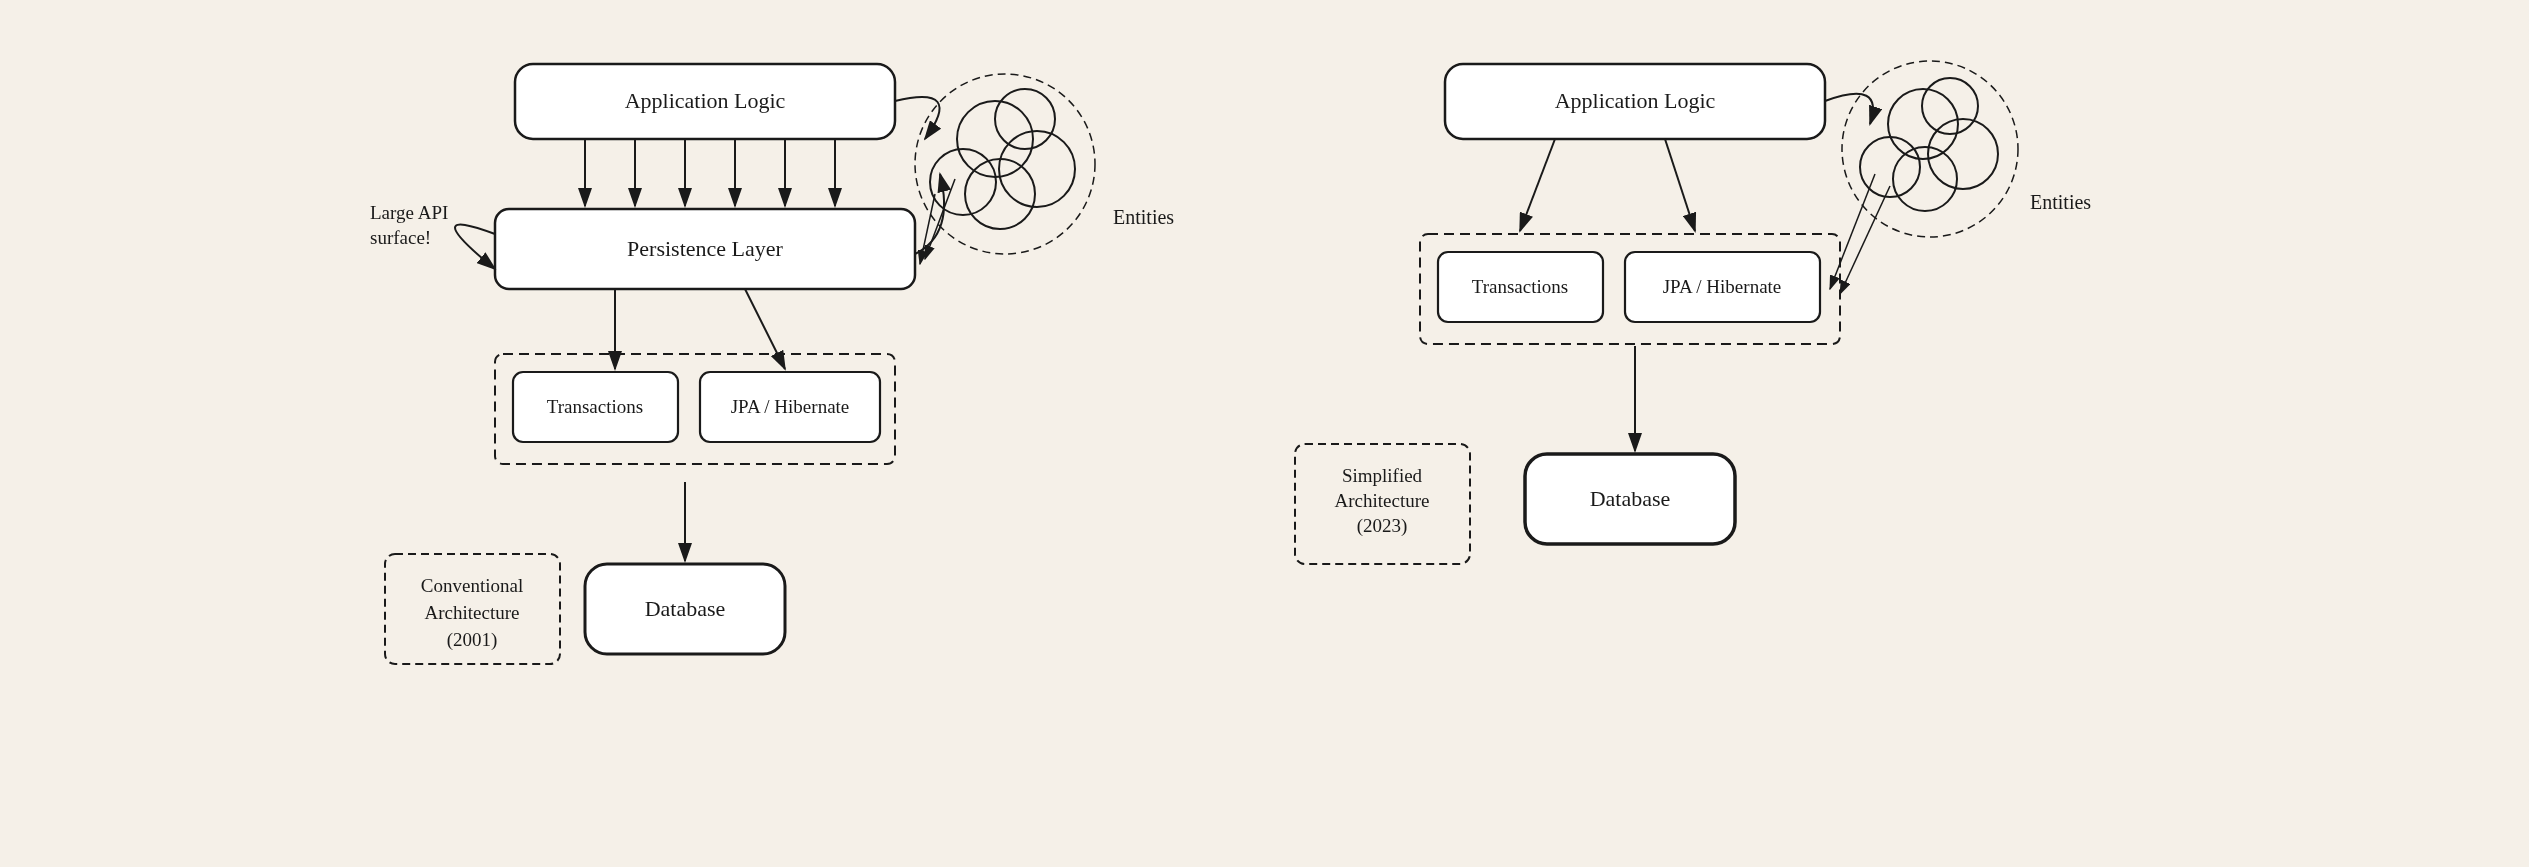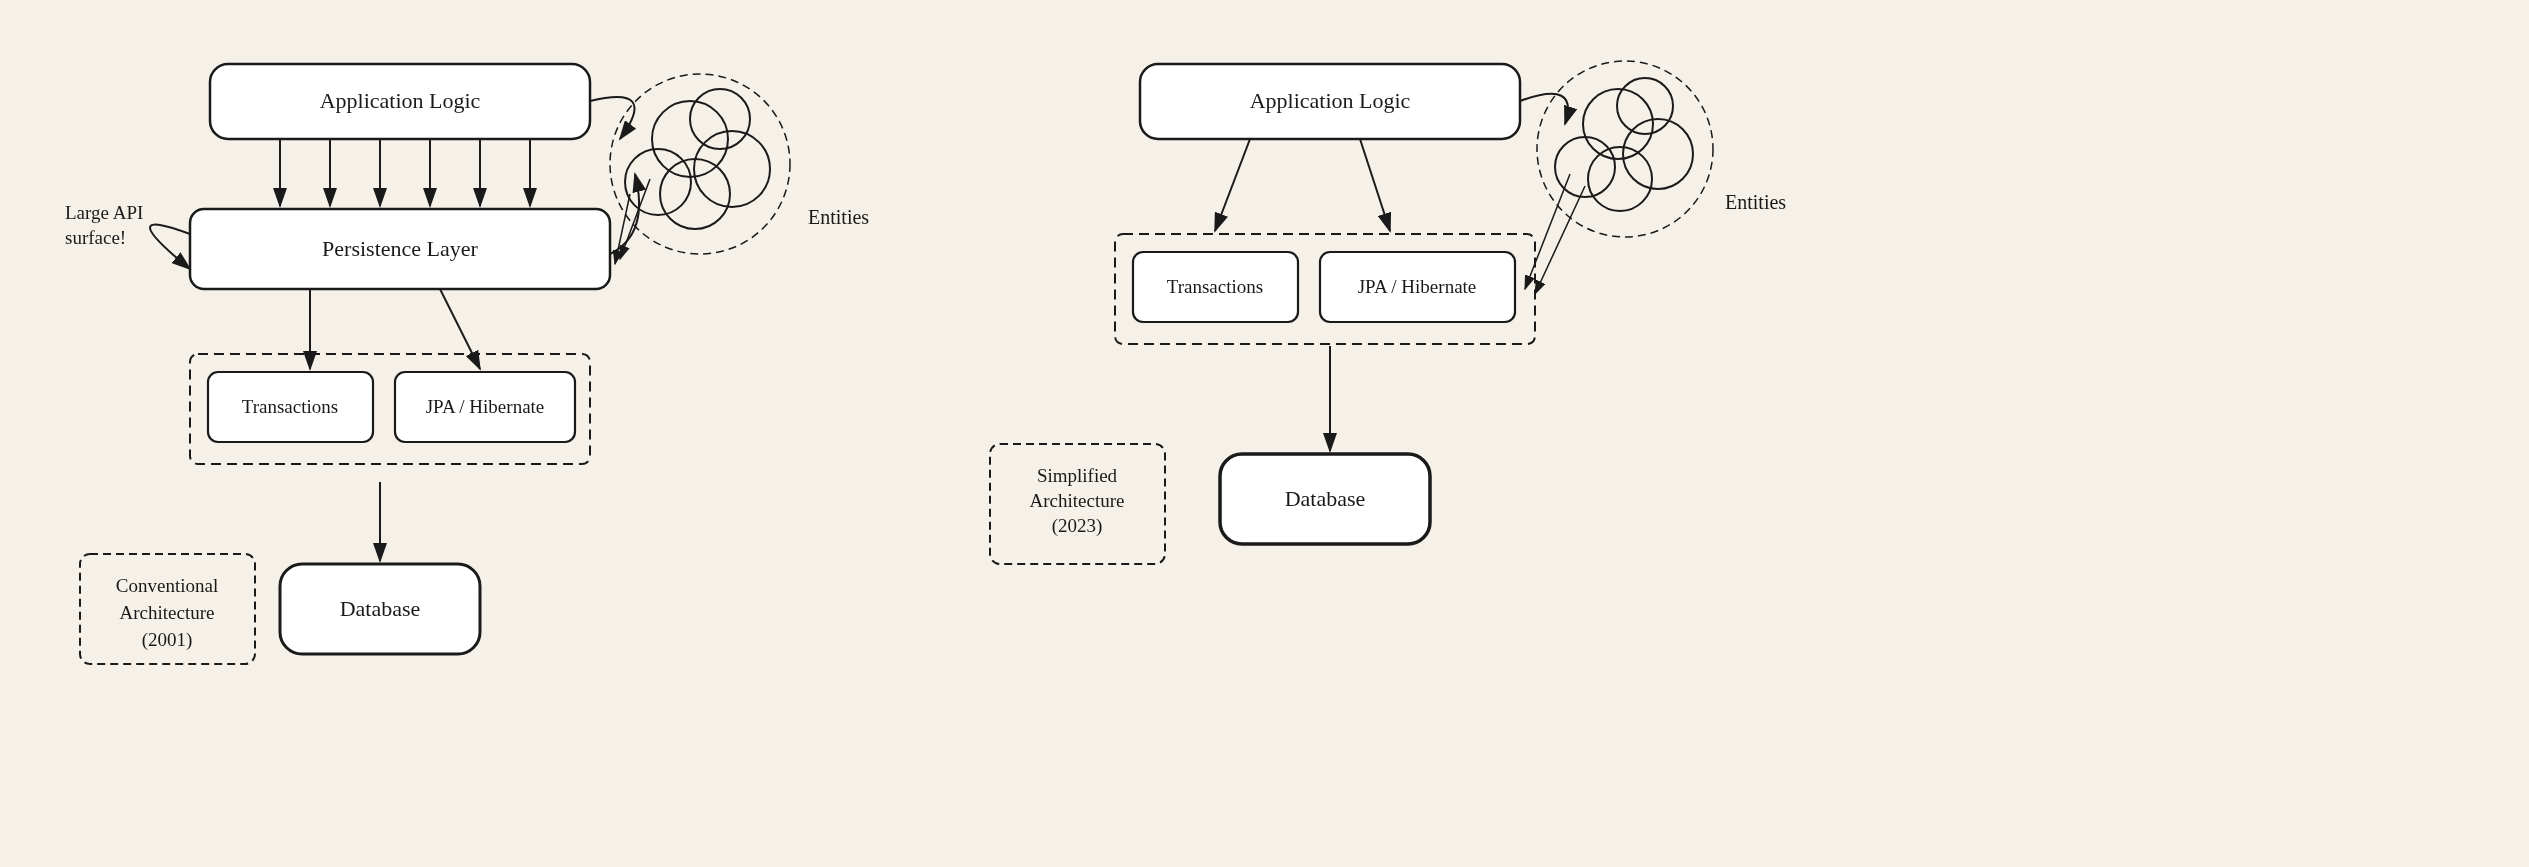--- a/index.html
+++ b/index.html
@@ -11,21 +11,21 @@
       overflow: hidden;
       display: flex;
       align-items: center;
       justify-content: center;
     }
     .diagrams-container {
       display: flex;
       width: 100%;
       height: 100%;
       align-items: center;
-      justify-content: flex-start;
+      justify-content: center;
       padding: 20px 60px;
     }
     .diagram {
       position: relative;
       width: 900px;
       height: 820px;
     }
     svg {
       width: 100%;
       height: 100%;

